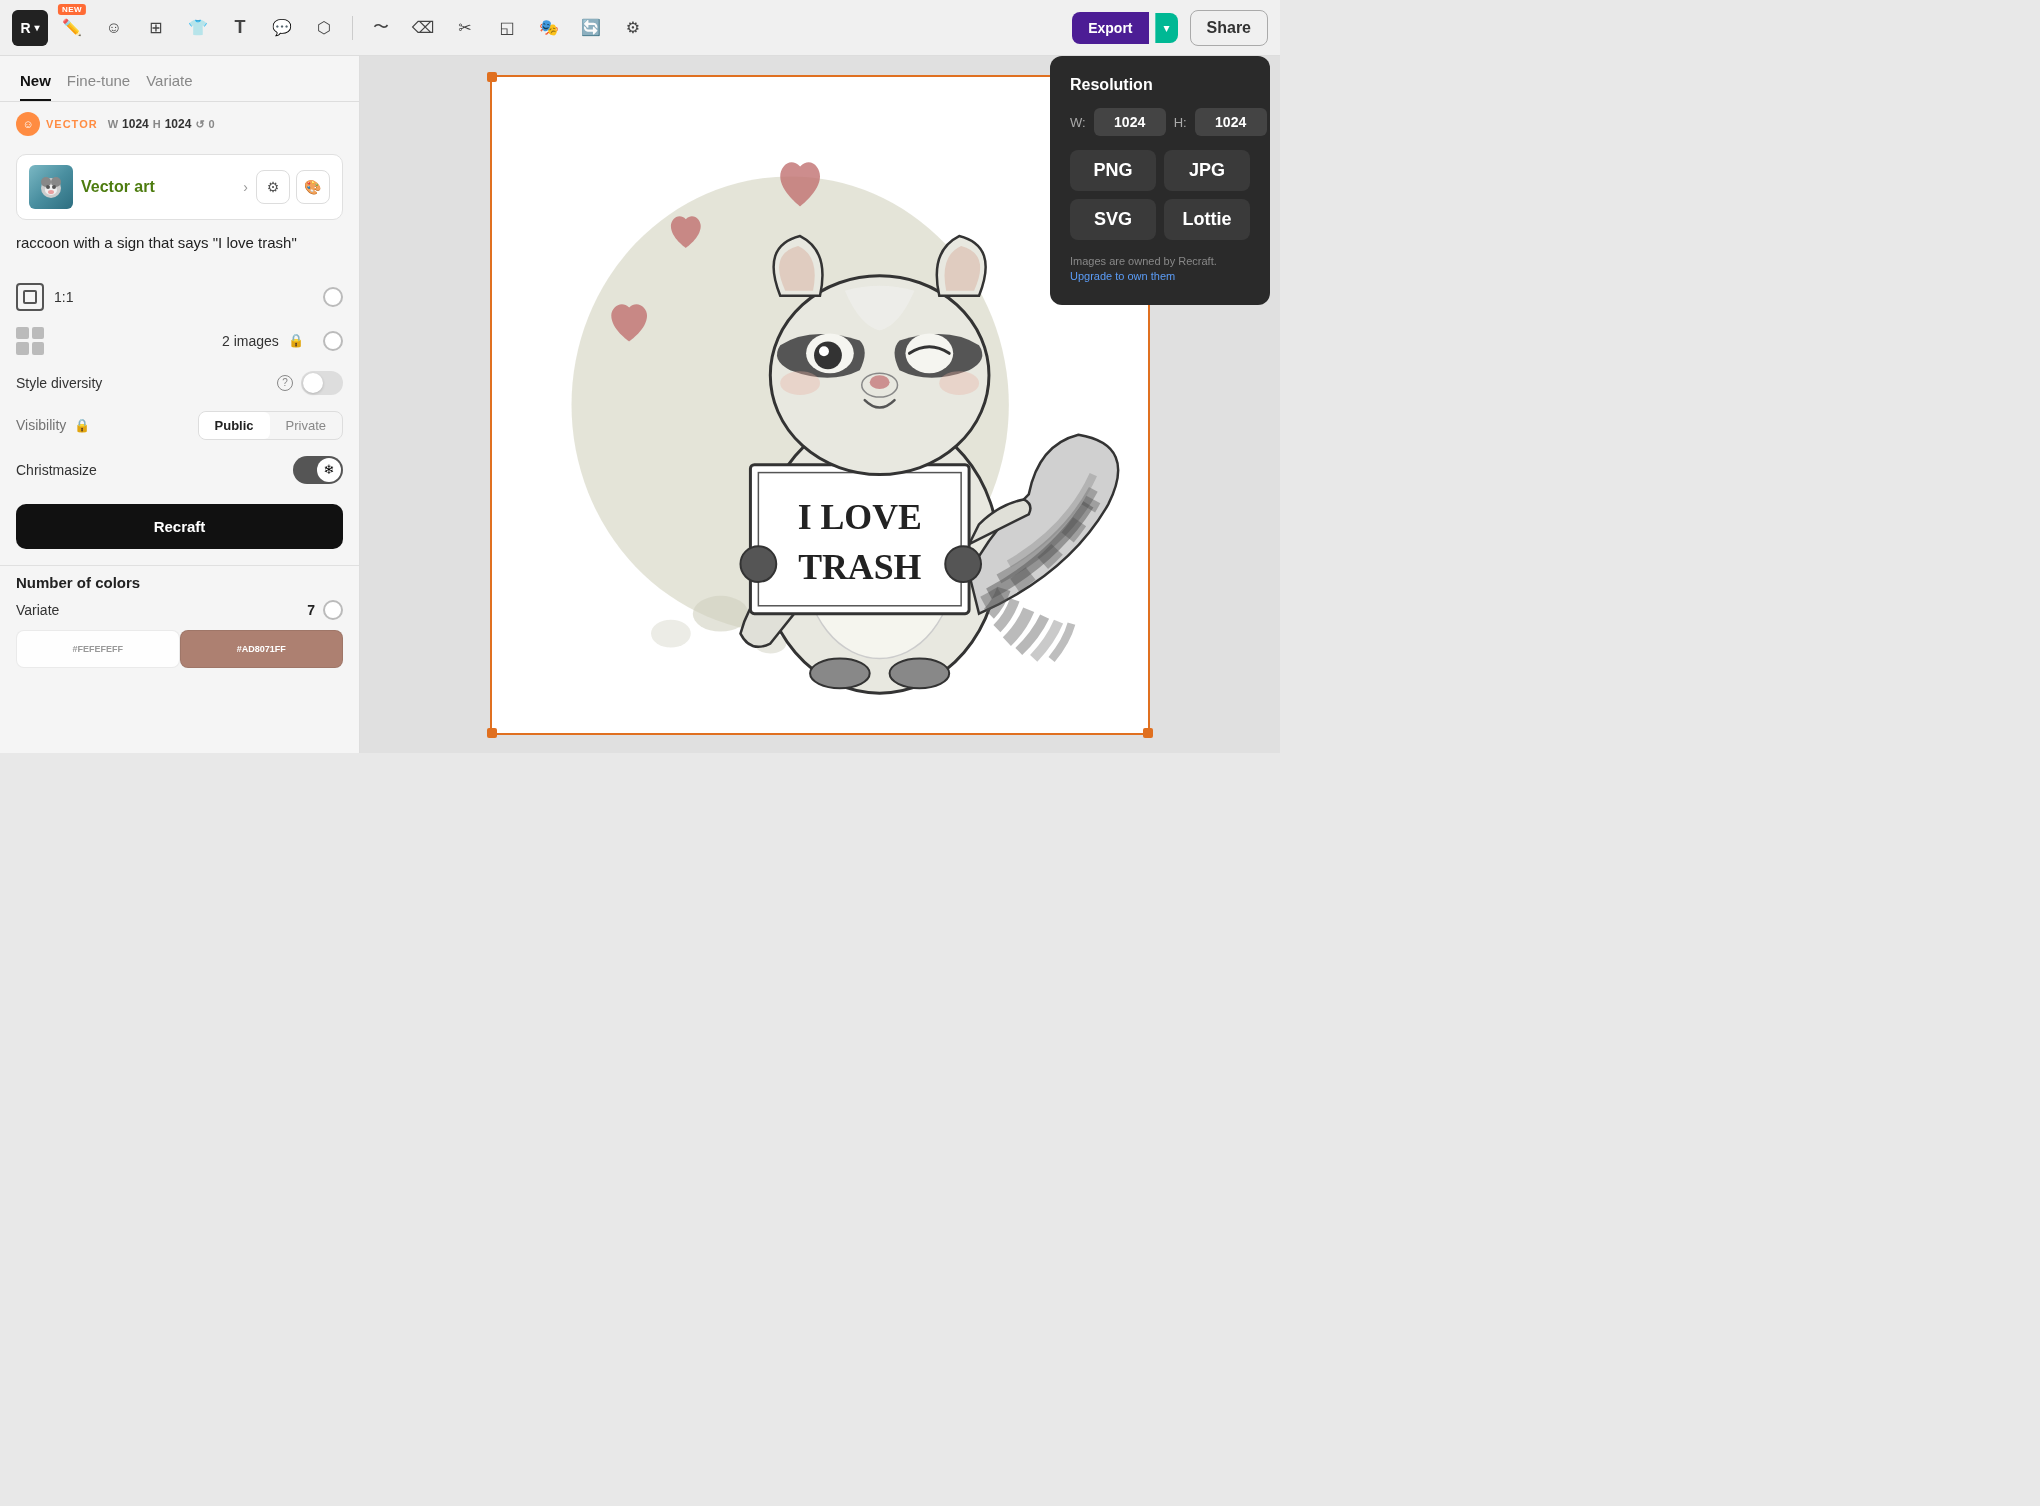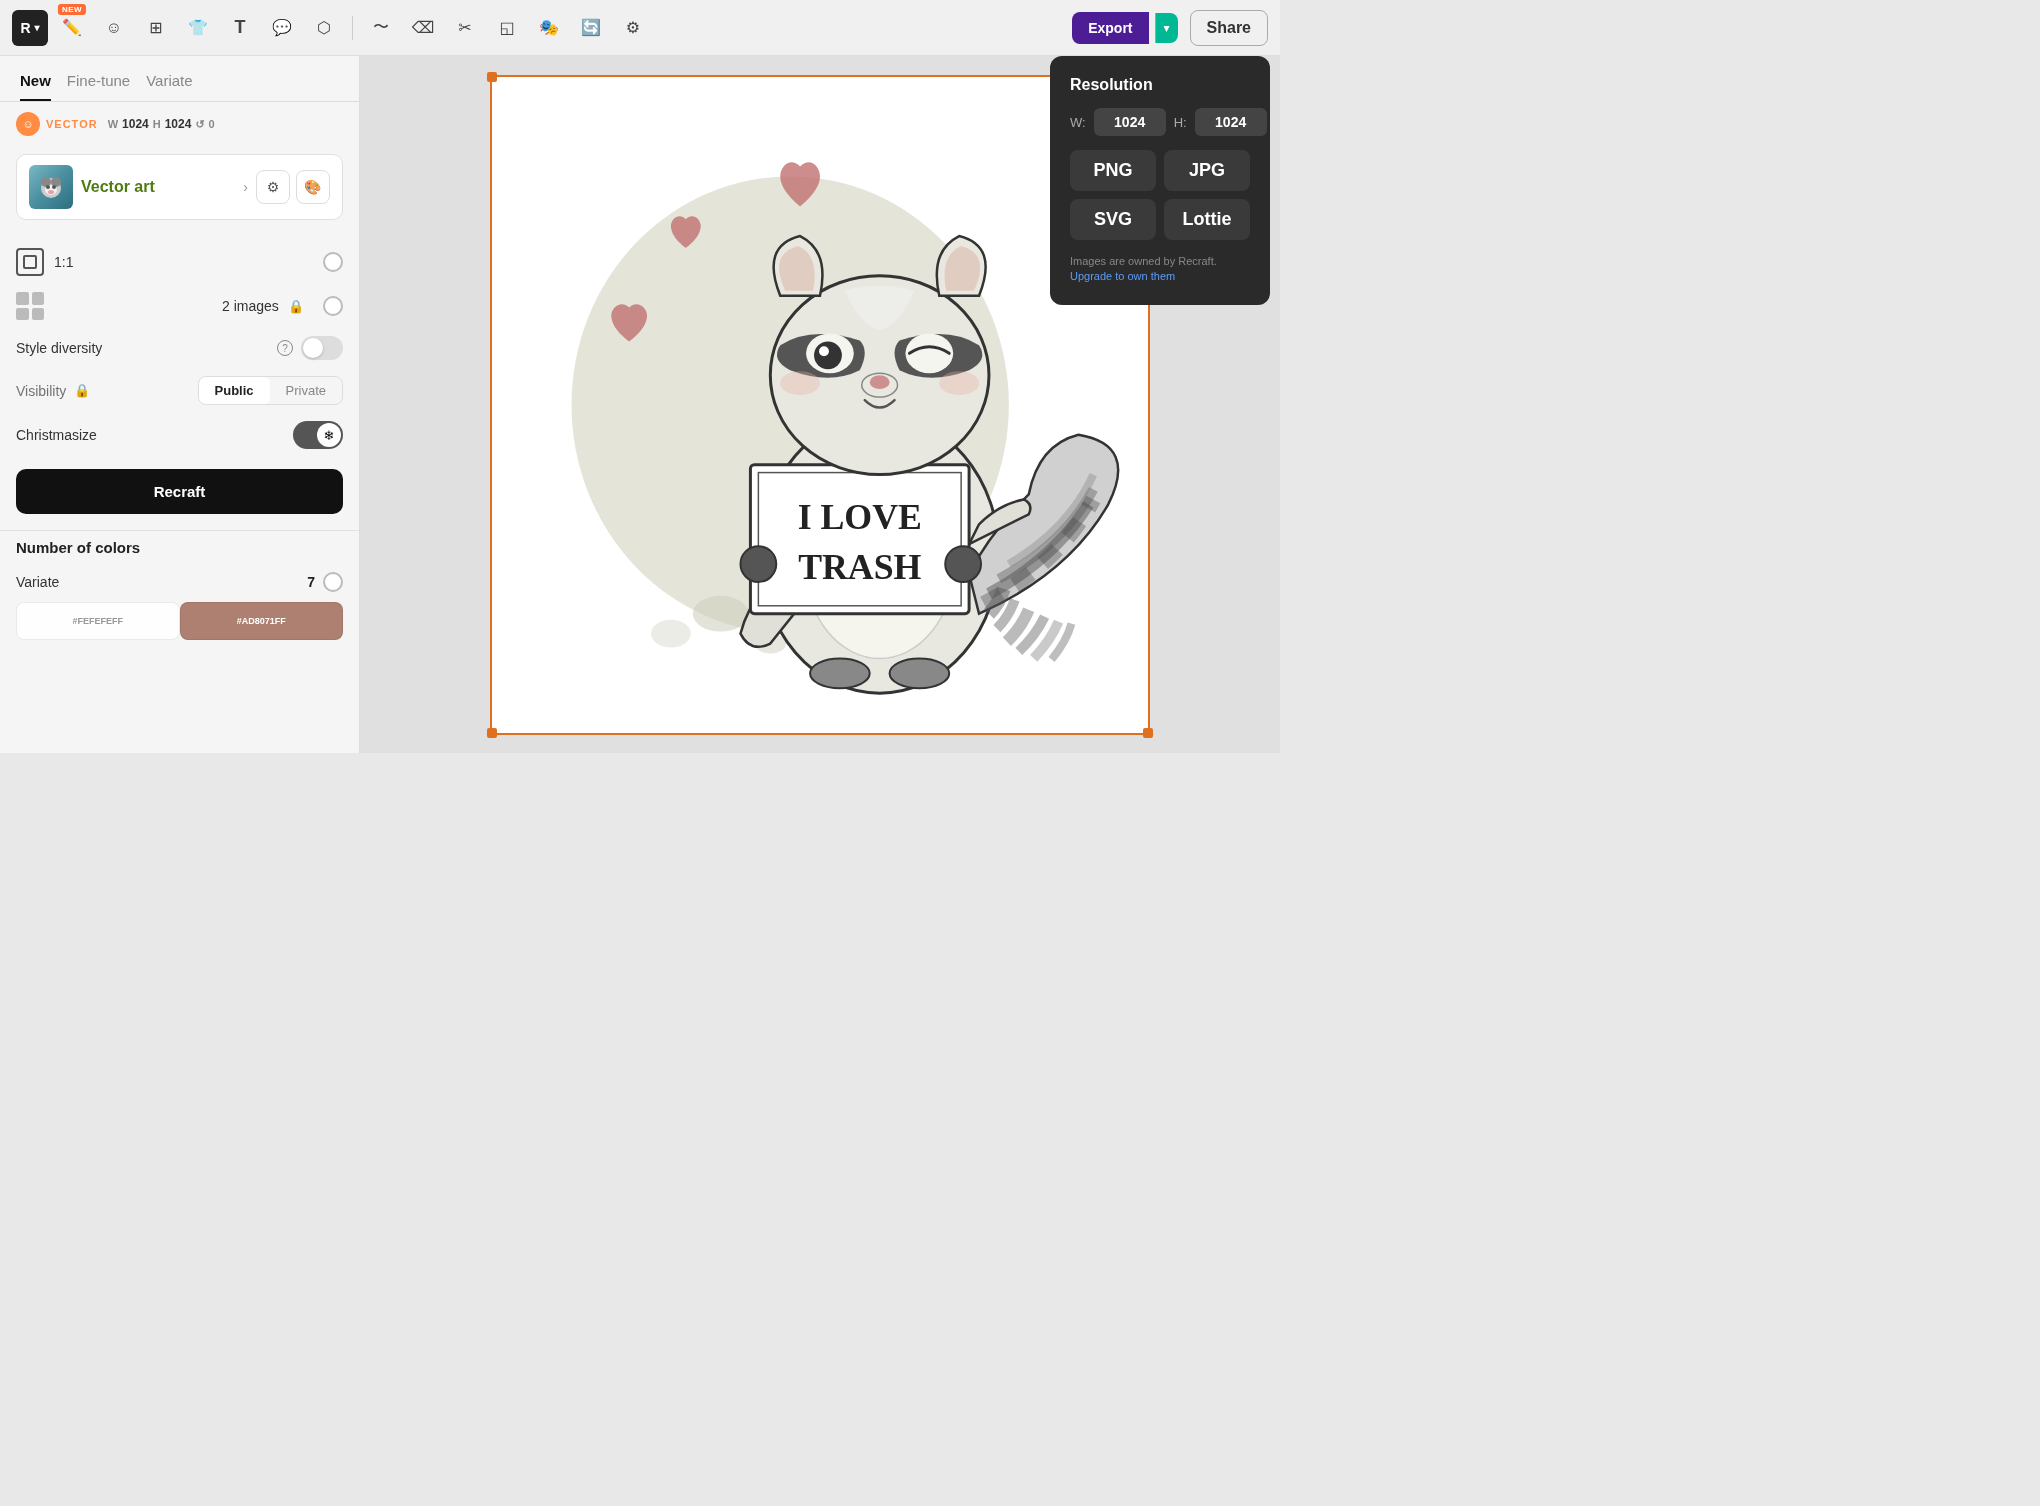--- a/index.html
+++ b/index.html
@@ -349,21 +349,21 @@
     
     .colors-section {
       padding: 8px 16px;
       border-top: 1px solid #e0e0e0;
       margin-top: 4px;
     }
     .colors-header {
       font-size: 15px;
       font-weight: 600;
       color: #222;
-      margin-bottom: 16px;
+      margin-bottom: 9px;
     }
     .colors-count-row {
       display: flex;
       align-items: center;
       margin-bottom: 10px;
     }
     .colors-count-label { font-size: 14px; color: #333; flex: 1; }
     .colors-count-num { font-size: 14px; font-weight: 600; color: #222; }
     .color-swatches {
       display: flex;
@@ -558,20 +558,21 @@
       </svg>
     </div>
     <span class="style-name">Vector art</span>
     <span class="style-arrow">›</span>
     <div class="style-btns">
       <button class="style-btn">⚙</button>
       <button class="style-btn">🎨</button>
     </div>
   </div>
 
+  <div class="prompt-text">raccoon with a sign that says "I love trash"</div>
 
   <div class="section-gap"></div>
 
   <div class="option-row">
     <div class="aspect-icon">
       <svg width="14" height="14" viewBox="0 0 14 14">
         <rect x="1" y="1" width="12" height="12" fill="none" stroke="#555" stroke-width="2" rx="1"></rect>
       </svg>
     </div>
     <span class="option-label">1:1</span>

